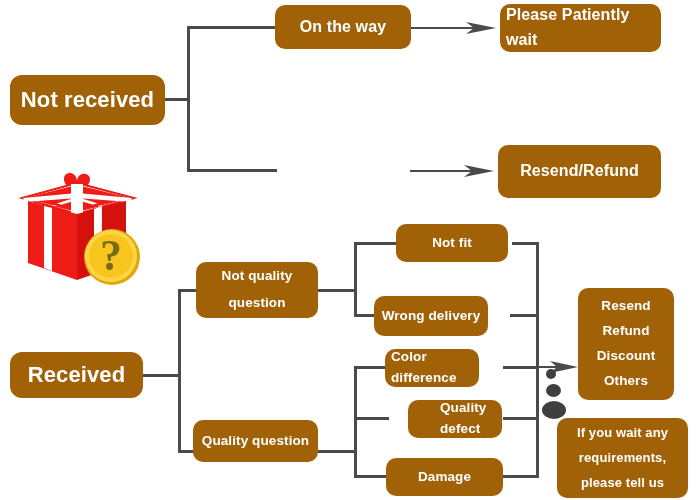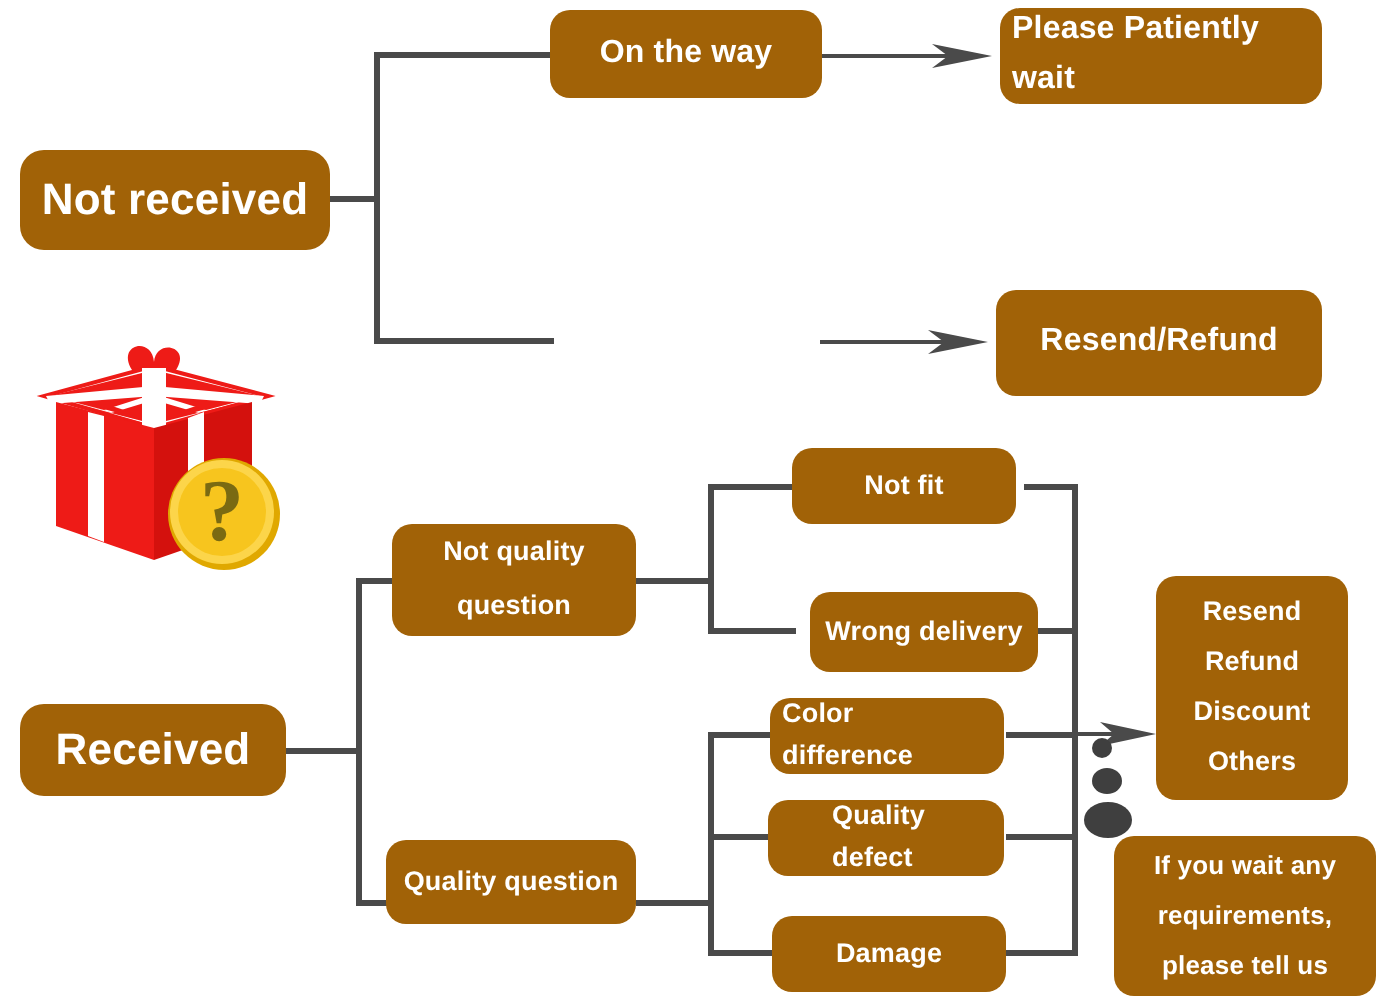--- a/index.html
+++ b/index.html
@@ -185,25 +185,25 @@
 
   <div class="node small" style="left:196px; top:262px; width:122px; height:56px; flex-direction:column; gap:6px;">
     <span>Not quality</span>
     <span>question</span>
   </div>
 
   <div class="node small" style="left:193px; top:420px; width:125px; height:42px;">Quality question</div>
 
   <div class="node small" style="left:396px; top:224px; width:112px; height:38px;">Not fit</div>
 
-  <div class="node small" style="left:405px; top:296px; width:114px; height:40px;">Wrong delivery</div>
-
-  <div class="node small" style="left:385px; top:349px; width:117px; height:38px;">Color difference</div>
-
-  <div class="node small" style="left:384px; top:400px; width:118px; height:38px;padding-left:32px;">Quality defect</div>
+  <div class="node small" style="left:374px; top:296px; width:114px; height:40px;">Wrong delivery</div>
+
+  <div class="node small" style="left:385px; top:349px; width:94px; height:38px;">Color difference</div>
+
+  <div class="node small" style="left:408px; top:400px; width:94px; height:38px;padding-left:32px;">Quality defect</div>
 
   <div class="node small" style="left:386px; top:458px; width:117px; height:38px;">Damage</div>
 
   <div class="node small" style="left:578px; top:288px; width:96px; height:112px; flex-direction:column; gap:4px;">
     <span>Resend</span>
     <span>Refund</span>
     <span>Discount</span>
     <span>Others</span>
   </div>
 

